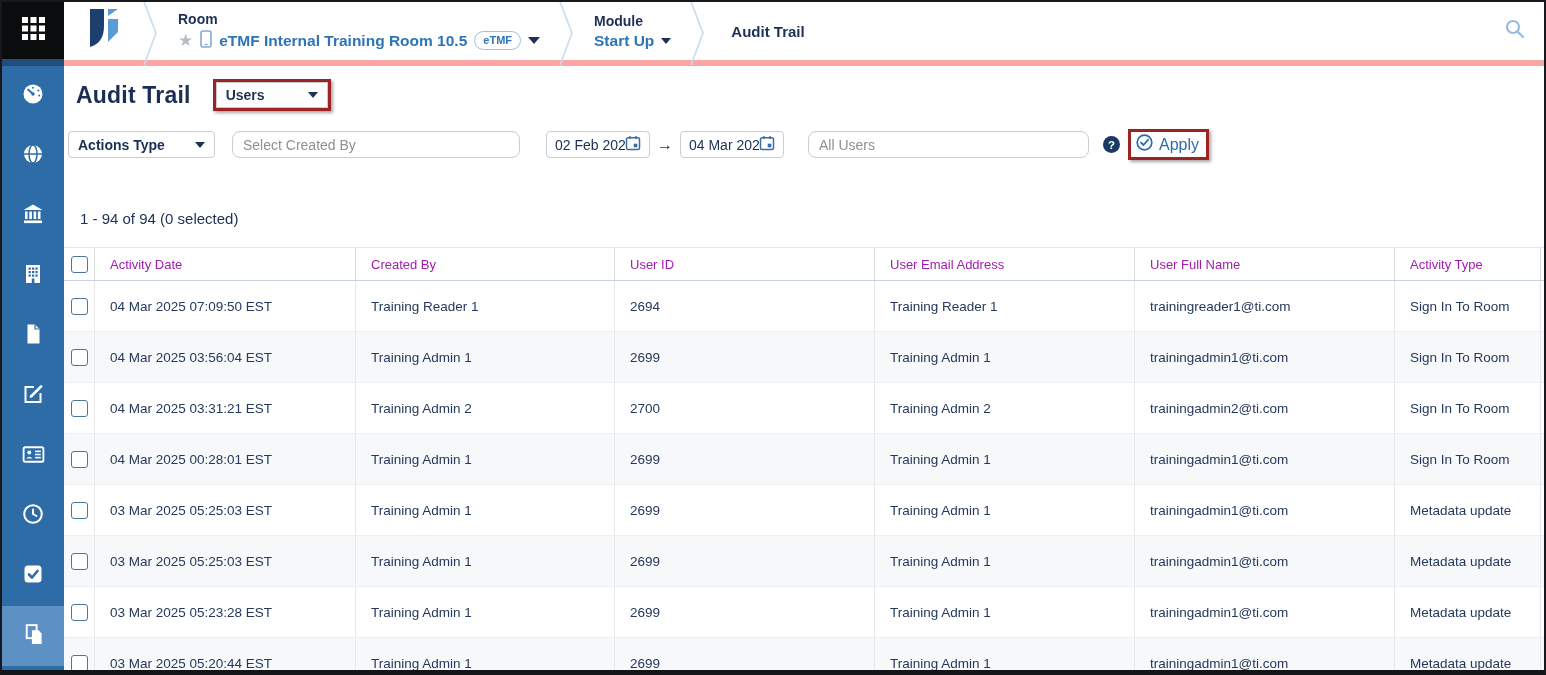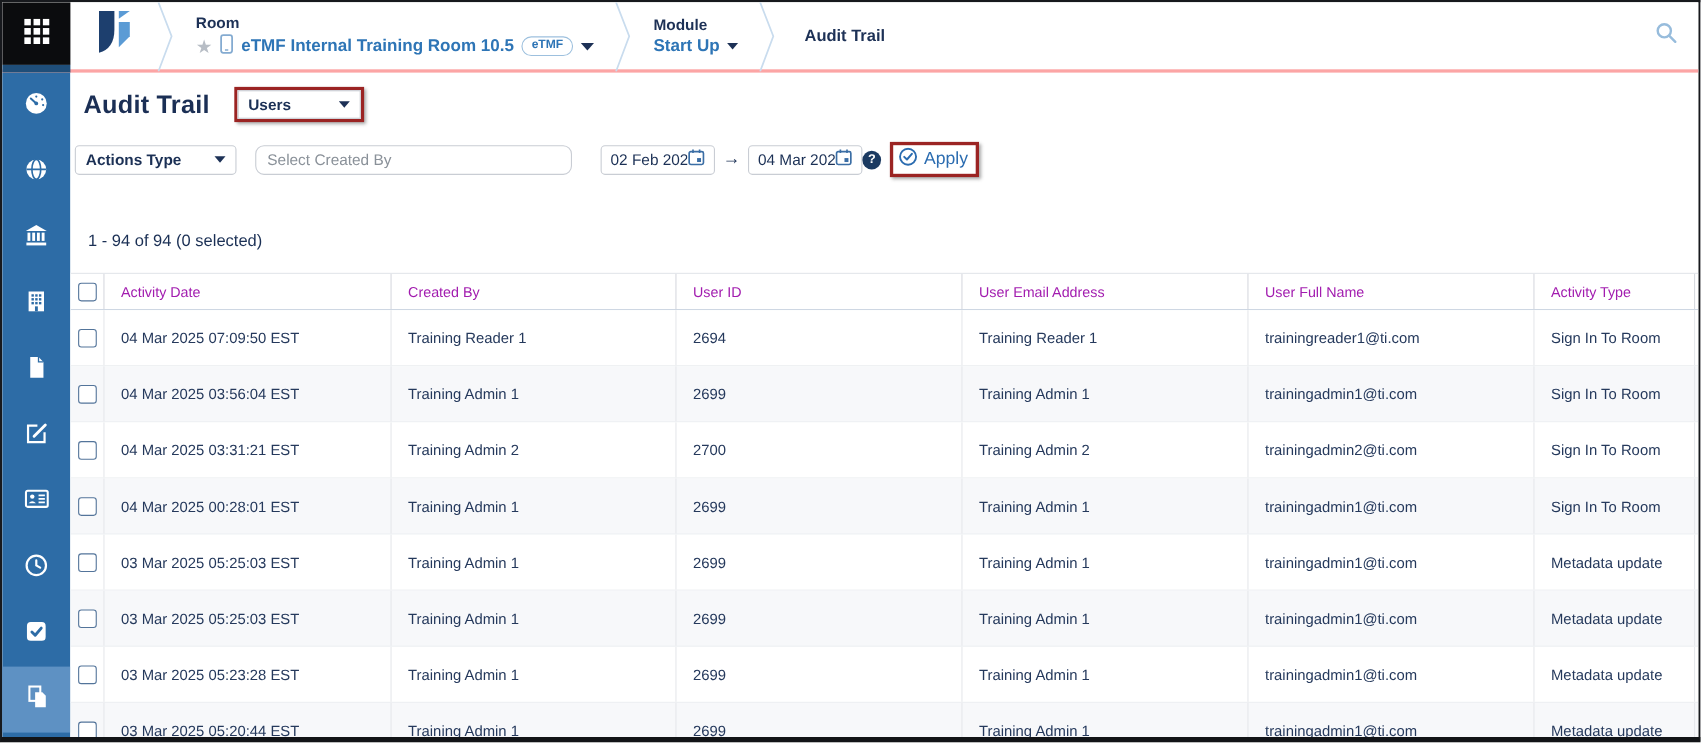--- a/index.html
+++ b/index.html
@@ -2,21 +2,21 @@
 <html><head>
 <meta charset="utf-8">
 <style>
   * { margin:0; padding:0; box-sizing:border-box; }
   body { font-family:"Liberation Sans", sans-serif; background:#e8e8e8; }
   .app{ width:1546px; height:675px; background:#fff; position:relative; overflow:hidden;
         border:2px solid #17191d; border-bottom:5px solid #121417; }
 
   
   .topbar{ height:64px; display:flex; align-items:stretch; background:#fff;
-           border-bottom:3px solid #fca5a5; position:relative; z-index:3; }
+           border-bottom:6px solid #fca5a5; position:relative; z-index:3; }
   .launcher-wrap{ width:62px; position:relative; flex:0 0 62px; }
   .launcher{ width:62px; height:57px; background:#0b0c0e; display:flex; align-items:center; justify-content:center; cursor:pointer; }
   .launcher-strip{ position:absolute; left:0; top:57px; width:62px; height:7px; background:#1f4e79; }
   .logo-cell{ width:78px; flex:0 0 78px; display:flex; align-items:center; justify-content:center; cursor:pointer; }
   .chev{ flex:0 0 16px; align-self:stretch; }
   .crumb{ display:flex; flex-direction:column; justify-content:center; padding:0 18px 0 20px; }
   .crumb-top{ font-size:14px; font-weight:600; color:#1d3156; margin-bottom:3px; }
   .crumb-bottom{ display:flex; align-items:center; gap:7px; }
   .star{ color:#b7bdc5; font-size:17px; line-height:1; cursor:pointer; }
   .room-name{ font-size:15.5px; font-weight:700; color:#2e75b6; cursor:pointer; white-space:nowrap; }
@@ -298,20 +298,21 @@
           <span>
             <svg width="16" height="16" viewBox="0 0 16 16">
               <rect x="1.5" y="2.8" width="13" height="11.7" rx="1.5" fill="none" stroke="#3b6ea5" stroke-width="1.5"></rect>
               <line x1="5" y1="1" x2="5" y2="4" stroke="#3b6ea5" stroke-width="1.5"></line>
                 <line x1="11" y1="1" x2="11" y2="4" stroke="#3b6ea5" stroke-width="1.5"></line>
               <rect x="8.7" y="8.7" width="3.6" height="3.6" fill="#3b6ea5"></rect>
             </svg>
           </span>
         </span>
 
+        <input class="text-input all-users" type="text" placeholder="All Users" style="">
 
         <span class="help">?</span>
 
         <span class="red-box apply-wrap">
           <button class="apply-btn">
             <span>
               <svg width="17" height="17" viewBox="0 0 17 17">
                 <circle cx="8.5" cy="8.5" r="7.3" fill="none" stroke="#2b6cb0" stroke-width="1.7"></circle>
                 <polyline points="5,8.6 7.5,11 12,5.8" fill="none" stroke="#2b6cb0" stroke-width="1.8" stroke-linecap="round" stroke-linejoin="round"></polyline>
               </svg>

